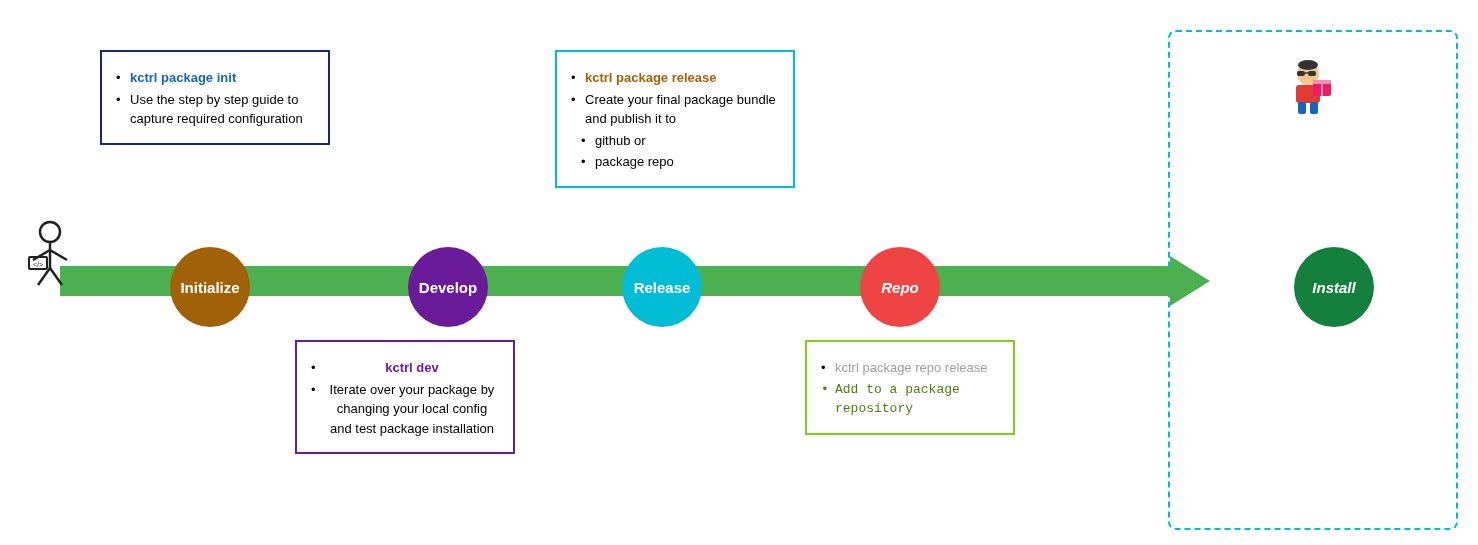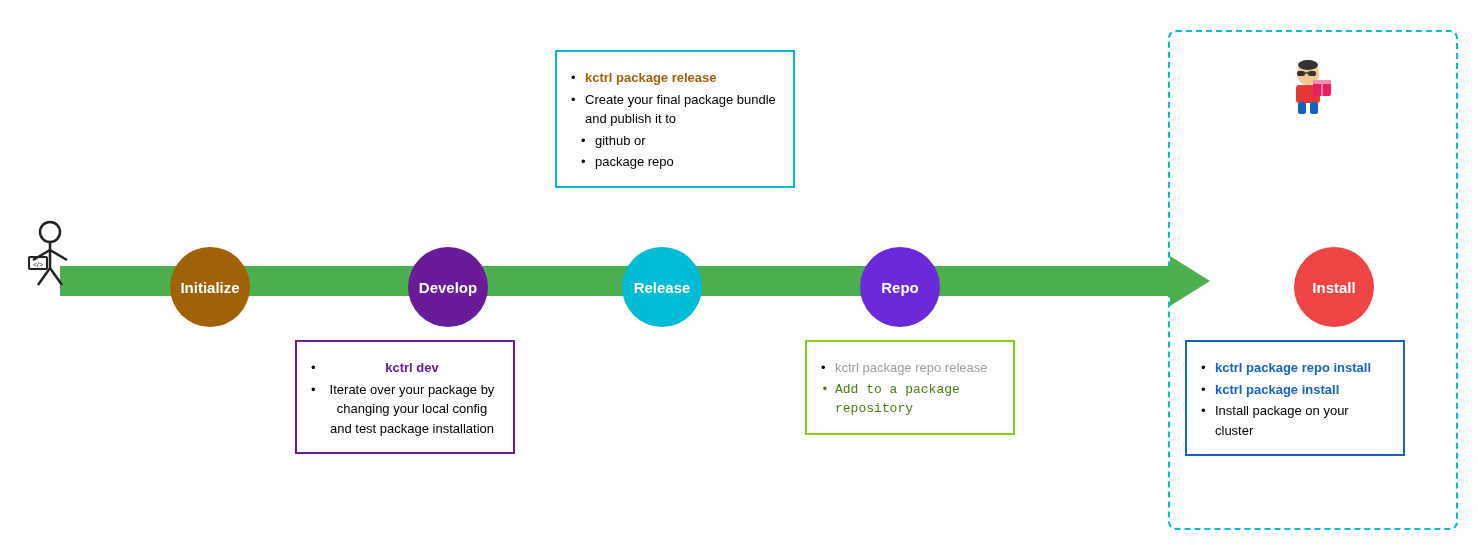--- a/index.html
+++ b/index.html
@@ -66,28 +66,30 @@
       background: #6a1b9a;
       left: 408px;
     }
 
     .circle-release {
       background: #00bcd4;
       left: 622px;
     }
 
     .circle-repo {
-      background: #6d28d9;
+      background: #ef4444;
       left: 860px;
+      font-style: italic;
     }
 
     .circle-install {
-      background: #ef4444;
+      background: #15803d;
       left: 1294px;
       top: 247px;
+      font-style: italic;
     }
 
     
     .info-box {
       position: absolute;
       background: #fff;
       padding: 12px 14px;
       font-size: 13px;
       line-height: 1.5;
     }
@@ -243,20 +245,26 @@
   </div>
 
   <div class="circle circle-repo">
     <span>Repo</span>
   </div>
 
   <div class="circle circle-install">
     <span>Install</span>
   </div>
 
+  <div class="info-box box-initialize">
+    <ul class="box-list">
+      <li><span class="label-darkblue">kctrl package init</span></li>
+      <li>Use the step by step guide to capture required configuration</li>
+    </ul>
+  </div>
 
   <div class="info-box box-develop">
     <ul class="box-list">
       <li><span class="label-purple">kctrl dev</span></li>
       <li>Iterate over your package by changing your local config and test package installation</li>
     </ul>
   </div>
 
   <div class="info-box box-release">
     <ul class="box-list">
@@ -267,21 +275,14 @@
     </ul>
   </div>
 
   <div class="info-box box-repo">
     <ul class="box-list">
       <li><span class="label-gray">kctrl package repo release</span></li>
       <li style="color:#4d7c0f;font-family:Liberation Mono, monospace;">Add to a package repository</li>
     </ul>
   </div>
 
-  <div class="info-box box-install">
-    <ul class="box-list">
-      <li><span class="label-darkblue">kctrl package repo install</span></li>
-      <li><span class="label-darkblue">kctrl package install</span></li>
-      <li>Install package on your cluster</li>
-    </ul>
-  </div>
 
 </div>
 
 </body></html>

